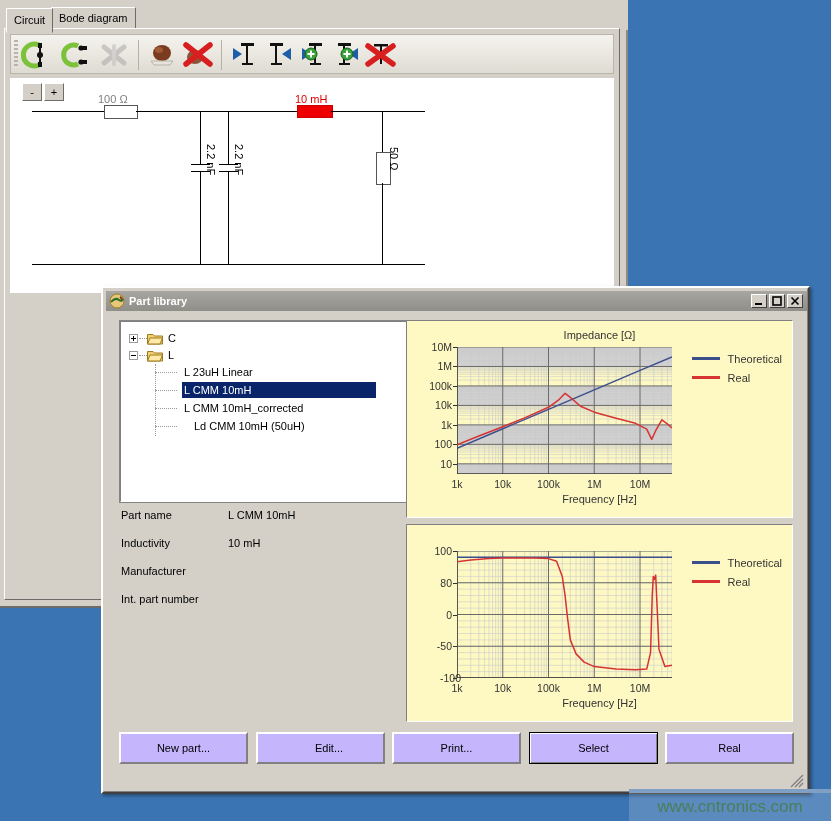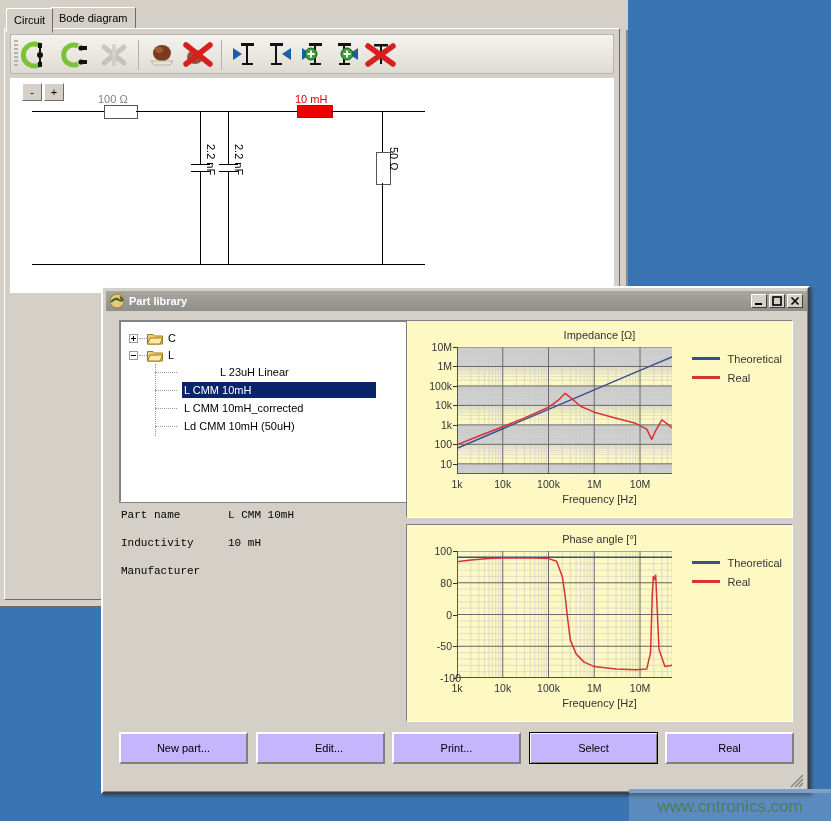--- a/index.html
+++ b/index.html
@@ -133,21 +133,21 @@
   }
   .expander:before{content:"";position:absolute;left:1px;top:3px;width:5px;height:1px;background:#000;}
   .expander.plus:after{content:"";position:absolute;left:3px;top:1px;width:1px;height:5px;background:#000;}
   .folder{position:absolute;width:16px;height:13px;top:2px;}
   .dotline{position:absolute;border-top:1px dotted #9a9a9a;top:8px;}
   .vdot{position:absolute;border-left:1px dotted #9a9a9a;}
   .leaf{position:absolute;font-size:11px;line-height:16px;height:16px;white-space:nowrap;padding:0 2px;}
   .leaf.sel{background:#0a246a;color:#fff;}
 
   
-  #details{position:absolute;left:17px;top:220px;width:300px;height:175px;font-family:Liberation Mono, monospace;}
+  #details{position:absolute;left:17px;top:220px;width:300px;height:175px;}
   .det-row{position:relative;height:28px;font-size:11px;}
   .det-key{position:absolute;left:0;top:0;white-space:nowrap;}
   .det-val{position:absolute;left:107px;top:0;white-space:nowrap;}
 
   
   .chart-panel{
     position:absolute;background:#fef9c3;
     border-top:1px solid #808080;border-left:1px solid #808080;
     border-right:1px solid #fff;border-bottom:1px solid #fff;
     box-sizing:border-box;
@@ -390,39 +390,43 @@
       <span style="position:absolute;left:47px;">L</span>
     </div>
 
     <div style="position:relative;height:80px;">
       <span class="vdot" style="left:34px;top:0;height:72px;"></span>
       <span class="dotline" style="left:34px;top:8px;width:22px;"></span>
       <span class="dotline" style="left:34px;top:26px;width:22px;"></span>
       <span class="dotline" style="left:34px;top:44px;width:22px;"></span>
       <span class="dotline" style="left:34px;top:62px;width:22px;"></span>
 
-      <span class="leaf" style="left:61px;top:0;margin-left:36px;">L 23uH Linear</span>
+      <span class="leaf" style="left:61px;top:0;">L 23uH Linear</span>
       <span class="leaf sel" style="left:61px;top:18px;width:190px;">L CMM 10mH</span>
       <span class="leaf" style="left:61px;top:36px;">L CMM 10mH_corrected</span>
-      <span class="leaf" style="left:61px;top:54px;">Ld CMM 10mH (50uH)</span>
+      <span class="leaf" style="left:71px;top:54px;">Ld CMM 10mH (50uH)</span>
     </div>
   </div>
   <div id="tree-outer"></div>
 
   <div id="details">
     <div class="det-row">
       <span class="det-key">Part name</span>
       <span class="det-val">L CMM 10mH</span>
     </div>
     <div class="det-row">
       <span class="det-key">Inductivity</span>
       <span class="det-val">10 mH</span>
     </div>
     <div class="det-row">
       <span class="det-key">Manufacturer</span>
+      <span class="det-val"></span>
+    </div>
+    <div class="det-row">
+      <span class="det-key">Int. part number</span>
       <span class="det-val"></span>
     </div>
   </div>
 
   <div class="chart-panel" id="chart-imp">
     <div class="chart-title">Impedance [Ω]</div>
     <div class="legend">
       <div class="legend-row">
         <span class="legend-line" style="background:#3b4f8c"></span>
         <span>Theoretical</span>
@@ -567,21 +571,20 @@
           <div class="xtick" style="left: 50px; top: 157px;">1k</div>
           <div class="xtick" style="left: 95.7547px; top: 157px;">10k</div>
           <div class="xtick" style="left: 141.509px; top: 157px;">100k</div>
           <div class="xtick" style="left: 187.264px; top: 157px;">1M</div>
           <div class="xtick" style="left: 233.019px; top: 157px;">10M</div>
         </div>
     <div class="axis-label" style="top:172px;">Frequency [Hz]</div>
   </div>
 
   <div class="chart-panel" id="chart-pha">
-    <div class="chart-title">Phase angle [°]</div>
     <div class="legend">
       <div class="legend-row">
         <span class="legend-line" style="background:#3b4f8c"></span>
         <span>Theoretical</span>
       </div>
       <div class="legend-row">
         <span class="legend-line" style="background:#d63333"></span>
         <span>Real</span>
       </div>
     </div>

